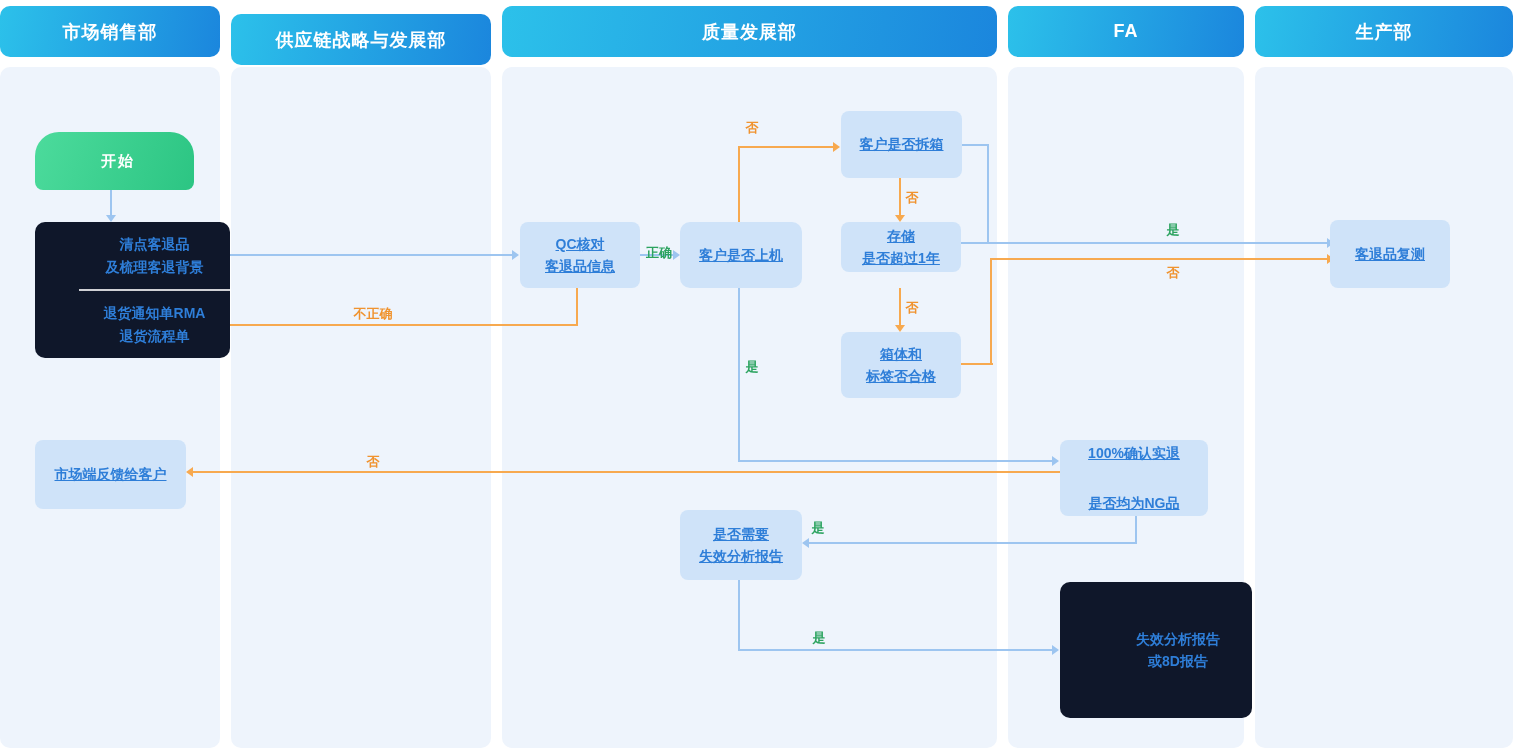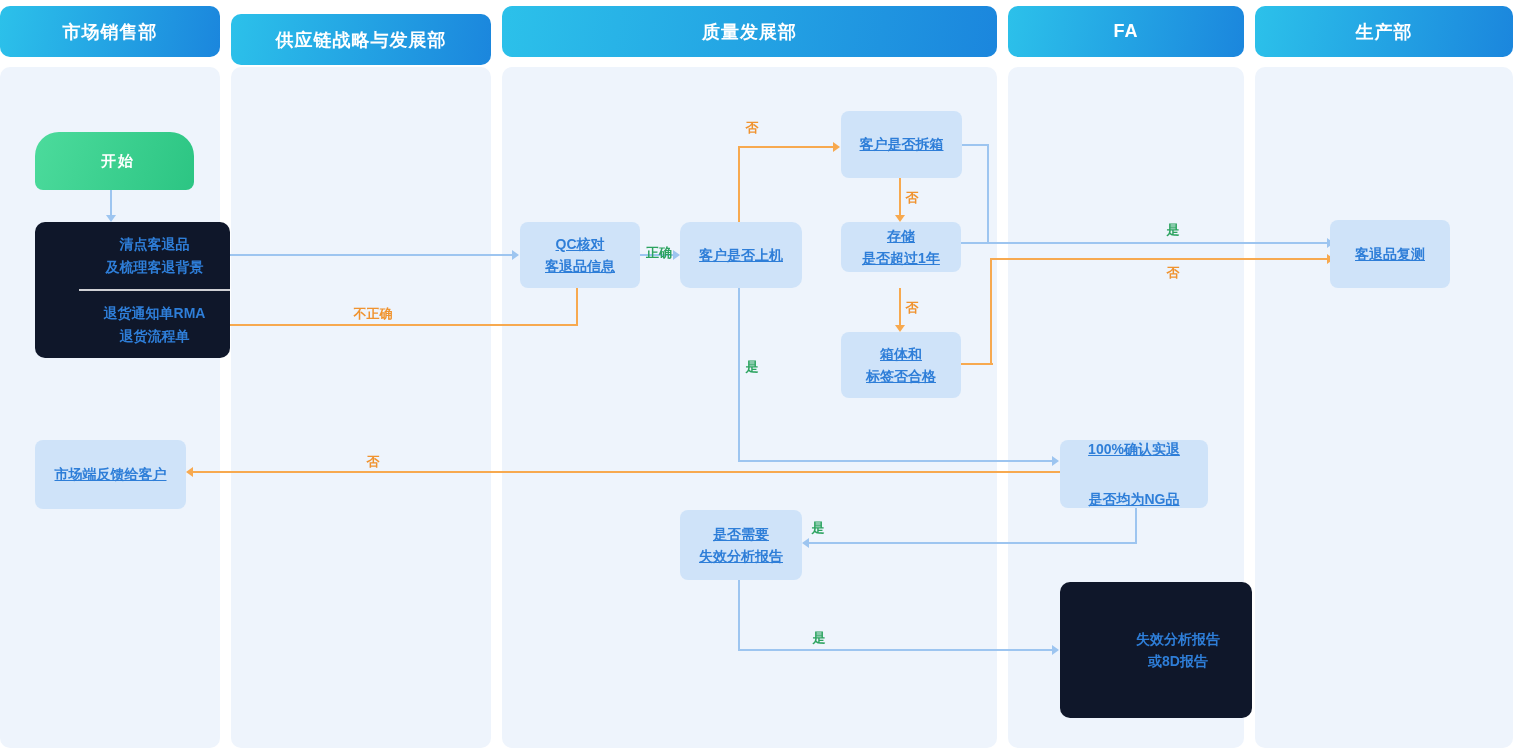--- a/index.html
+++ b/index.html
@@ -164,21 +164,21 @@
   <div class="node" style="left:841px;top:222px;width:120px;height:50px;">
     <span>存储</span>
     <span>是否超过1年</span>
   </div>
 
   <div class="node" style="left:841px;top:332px;width:120px;height:66px;">
     <span>箱体和</span>
     <span>标签否合格</span>
   </div>
 
-  <div class="node" style="left:1060px;top:440px;width:148px;height:68px;gap:28px;">
+  <div class="node" style="left:1060px;top:440px;width:148px;height:76px;gap:28px;">
     <span>100%确认实退</span>
     <span>是否均为NG品</span>
   </div>
 
   <div class="node" style="left:680px;top:510px;width:122px;height:70px;">
     <span>是否需要</span>
     <span>失效分析报告</span>
   </div>
 
   <div class="stack" style="left:1060px;top:582px;width:148px;height:136px;">

